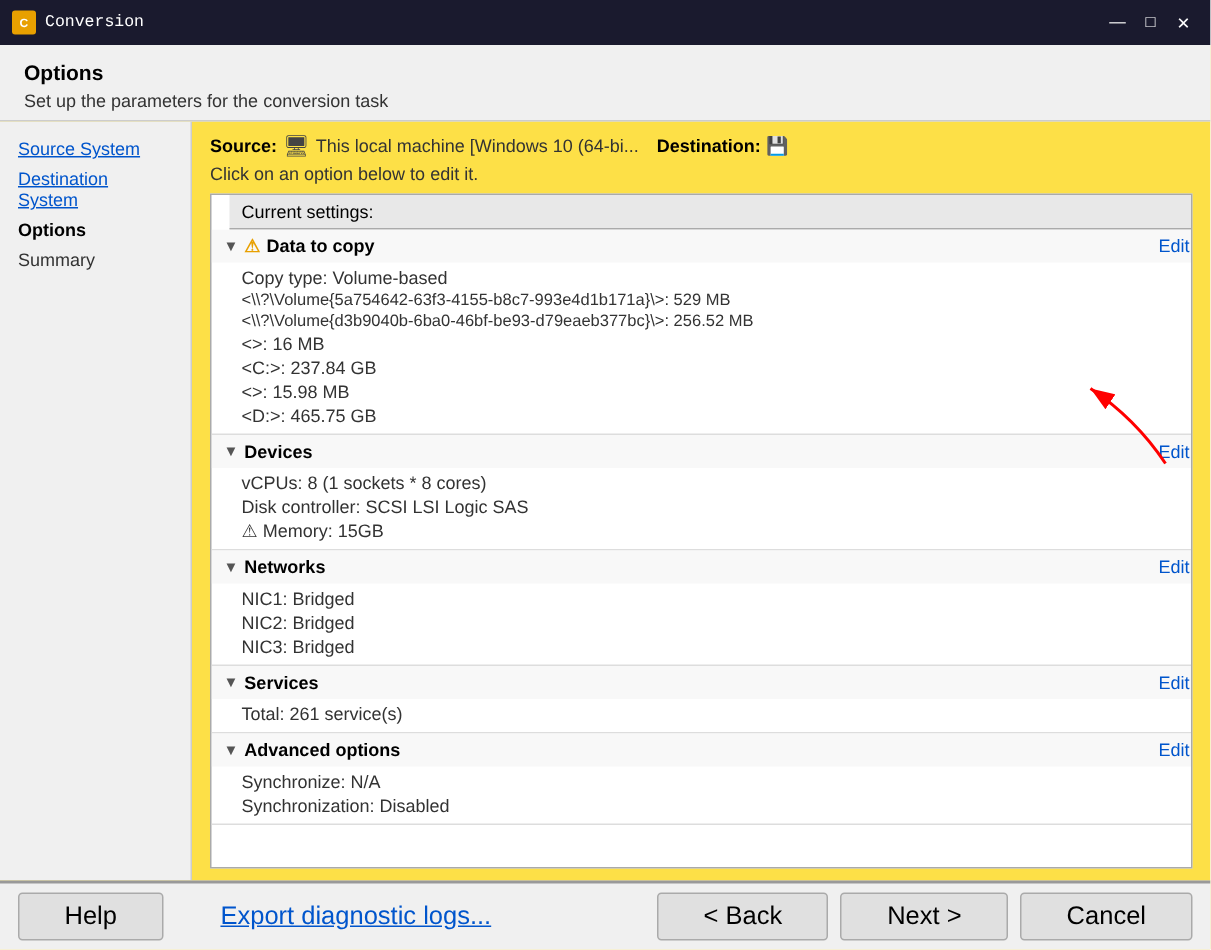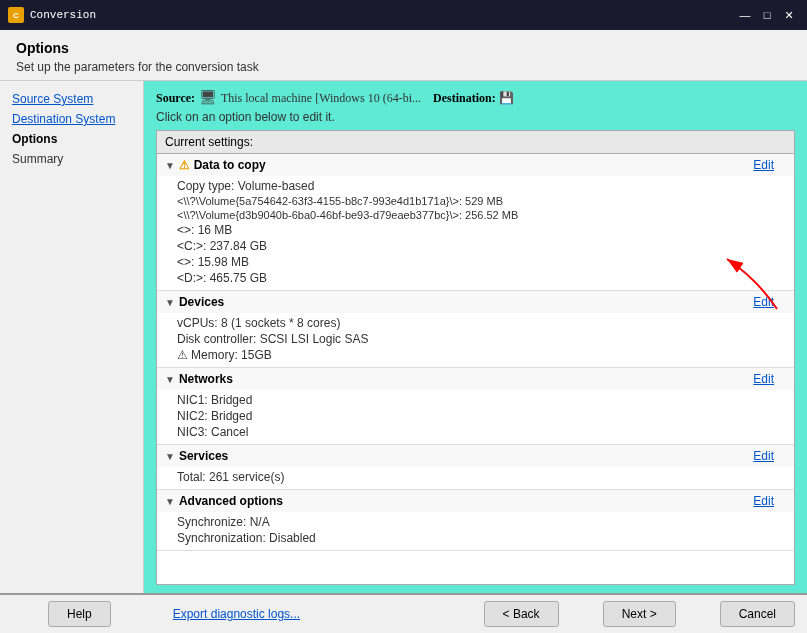--- a/index.html
+++ b/index.html
@@ -29,115 +29,112 @@
       width: 20px; height: 20px;
       background: transparent;
       border: none;
       color: white;
       cursor: pointer;
       font-size: 11px;
       display: flex; align-items: center; justify-content: center;
     }
 
     
-    .window { background: #5eead4; height: calc(633px - 30px); display: flex; flex-direction: column; }
+    .window { background: #fde047; height: calc(633px - 30px); display: flex; flex-direction: column; }
 
     
     .header { padding: 10px 16px 6px 16px; border-bottom: 1px solid #ccc; background: #f0f0f0; }
     .header-title { font-size: 14px; font-weight: bold; margin-bottom: 4px; }
     .header-sub { font-size: 12px; color: #333; }
 
     
     .body { display: flex; flex: 1; overflow: hidden; }
 
     
-    .sidebar { width: 144px; background: #f0f0f0; padding: 8px 0; border-right: 1px solid #ccc; }
+    .sidebar { width: 128px; background: #f0f0f0; padding: 8px 0; border-right: 1px solid #ccc; }
     .sidebar-item {
       padding: 3px 12px;
       font-size: 12px;
       cursor: pointer;
       color: #0055cc;
       text-decoration: underline;
     }
     .sidebar-item.bold-only {
       font-weight: bold;
       color: #000;
       text-decoration: none;
     }
 
     
     .content { flex: 1; display: flex; flex-direction: column; padding: 8px 12px; overflow: hidden; }
 
     
     .source-bar {
       display: flex;
-      align-items: flex-end;
+      align-items: center;
       font-size: 12px;
       margin-bottom: 4px;
       gap: 4px;
       flex-wrap: wrap;
-      font-family: Liberation Serif, serif;
     }
     .source-label { font-weight: bold; }
     .monitor-icon { color: #444; font-size: 14px; }
     .dest-icon { color: #2a8000; font-size: 12px; }
 
     .click-hint { font-size: 12px; color: #333; margin-bottom: 6px; }
 
     
     .settings-container { flex: 1; border: 1px solid #aaa; background: white; overflow: hidden; display: flex; flex-direction: column; }
-    .settings-header { background: #e8e8e8; padding: 4px 8px; font-size: 12px; border-bottom: 1px solid #aaa; }
+    .settings-header { background: #e8e8e8; padding: 4px 8px; font-size: 12px; border-bottom: 1px solid #aaa; margin-left: 12px; }
 
     .settings-scroll { flex: 1; overflow-y: auto; overflow-x: hidden; }
     .settings-scroll::-webkit-scrollbar { width: 16px; }
     .settings-scroll::-webkit-scrollbar-track { background: #f0f0f0; }
     .settings-scroll::-webkit-scrollbar-thumb { background: #b0b0b0; border: 2px solid #f0f0f0; }
 
     
     .section { border-bottom: 1px solid #ddd; }
     .section-header {
       display: flex;
       align-items: center;
       padding: 4px 8px;
       background: #f8f8f8;
       font-weight: bold;
       font-size: 12px;
       position: relative;
     }
     .section-header .edit-link {
       position: absolute;
-      right: 20px;
+      right: 1px;
       color: #0055cc;
-      text-decoration: underline;
       font-weight: normal;
       cursor: pointer;
       font-size: 12px;
     }
     .section-arrow { font-size: 10px; margin-right: 4px; color: #555; }
     .warn-icon { color: #e8a000; margin-right: 4px; font-size: 12px; }
     .section-body { padding: 2px 20px 4px 20px; font-size: 12px; }
     .section-body .row { padding: 1px 0; color: #333; }
 
     
     .footer {
       display: flex;
       align-items: center;
       padding: 6px 12px;
       border-top: 2px solid #999;
       background: #f0f0f0;
       gap: 8px;
     }
     .footer-btn {
-      padding: 5px 18px;
-      font-size: 12px;
+      padding: 5px 30px;
+      font-size: 17px;
       background: #e0e0e0;
       border: 1px solid #aaa;
       cursor: pointer;
       border-radius: 3px;
-      margin-left: 36px;
     }
     .footer-btn.primary { background: #e0e0e0; }
     .footer-left { flex: 1; display: flex; gap: 8px; }
     .footer-right { display: flex; gap: 8px; }
 
     .red-arrow-svg { position: absolute; top: 170px; right: 20px; width: 100px; height: 70px; pointer-events: none; }
   </style>
 </head>
 <body>
 
@@ -220,21 +217,21 @@
 
           <div class="section">
             <div class="section-header">
               <span class="section-arrow">▼</span>
               <span>Networks</span>
               <span class="edit-link">Edit</span>
             </div>
             <div class="section-body">
               <div class="row">NIC1: Bridged</div>
               <div class="row">NIC2: Bridged</div>
-              <div class="row">NIC3: Cancel</div>
+              <div class="row">NIC3: Bridged</div>
             </div>
           </div>
 
           <div class="section">
             <div class="section-header">
               <span class="section-arrow">▼</span>
               <span>Services</span>
               <span class="edit-link">Edit</span>
             </div>
             <div class="section-body">

